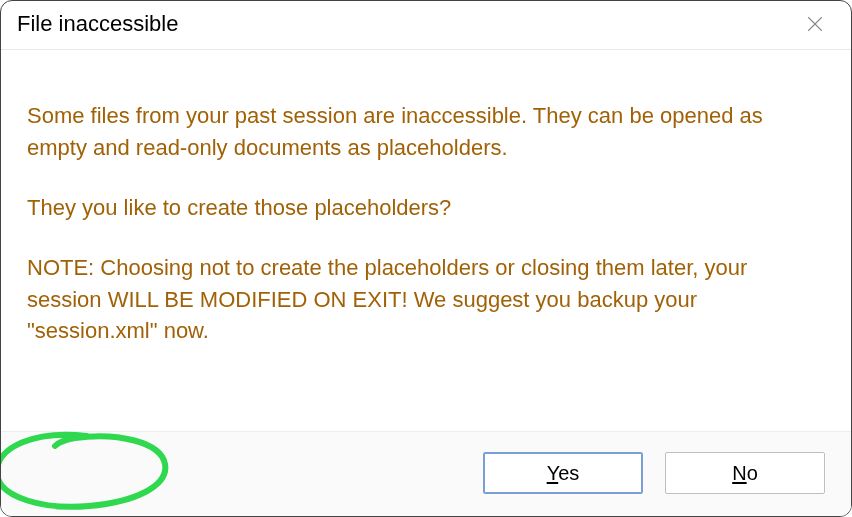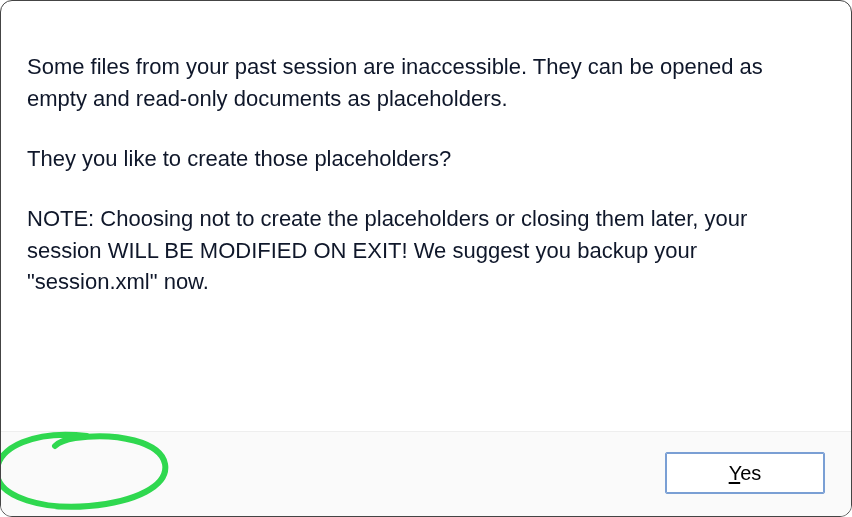--- a/index.html
+++ b/index.html
@@ -48,21 +48,21 @@
     }
     .close-btn svg {
       width: 18px;
       height: 18px;
     }
     .content {
       flex: 1;
       padding: 50px 26px 20px 26px;
       font-size: 22px;
       line-height: 1.45;
-      color: #0f172a;
+      color: #a16207;
     }
     .content p {
       margin-bottom: 28px;
     }
     .content p:last-child {
       margin-bottom: 12px;
     }
     .button-row {
       display: flex;
       justify-content: flex-end;
@@ -97,33 +97,45 @@
     }
     .annotation {
       position: absolute;
       pointer-events: none;
     }
   </style>
 </head>
 <body>
 
 <div class="dialog">
+  <div class="titlebar">
+    <div class="title">File inaccessible</div>
+    <div class="close-btn">
+      <svg viewBox="0 0 16 16" fill="none" stroke="currentColor" stroke-width="1">
+        <line x1="2" y1="2" x2="14" y2="14"></line>
+        <line x1="14" y1="2" x2="2" y2="14"></line>
+      </svg>
+    </div>
+  </div>
 
   <div class="content">
     <p>Some files from your past session are inaccessible. They can be opened as empty and read-only documents as placeholders.</p>
     <p>They you like to create those placeholders?</p>
     <p>NOTE: Choosing not to create the placeholders or closing them later, your session WILL BE MODIFIED ON EXIT! We suggest you backup your "session.xml" now.</p>
   </div>
 
   <div class="button-row">
     <svg class="annotation" style="left:-24px; bottom:-4px; width:220px; height:96px;" viewBox="0 0 220 96">
       <path d="M 110 12 
                C 60 6, 18 22, 20 50 
                C 22 74, 68 86, 112 82 
                C 158 78, 192 62, 188 40 
                C 184 18, 140 8, 98 14 
                C 86 16, 80 20, 78 22" fill="none" stroke="#2fd84f" stroke-width="6" stroke-linecap="round" stroke-linejoin="round"></path>
     </svg>
     <button class="btn default">
       <span><span class="mn">Y</span><span>es</span></span>
     </button>
+    <button class="btn">
+      <span><span class="mn">N</span><span>o</span></span>
+    </button>
   </div>
 </div>
 
 </body></html>

